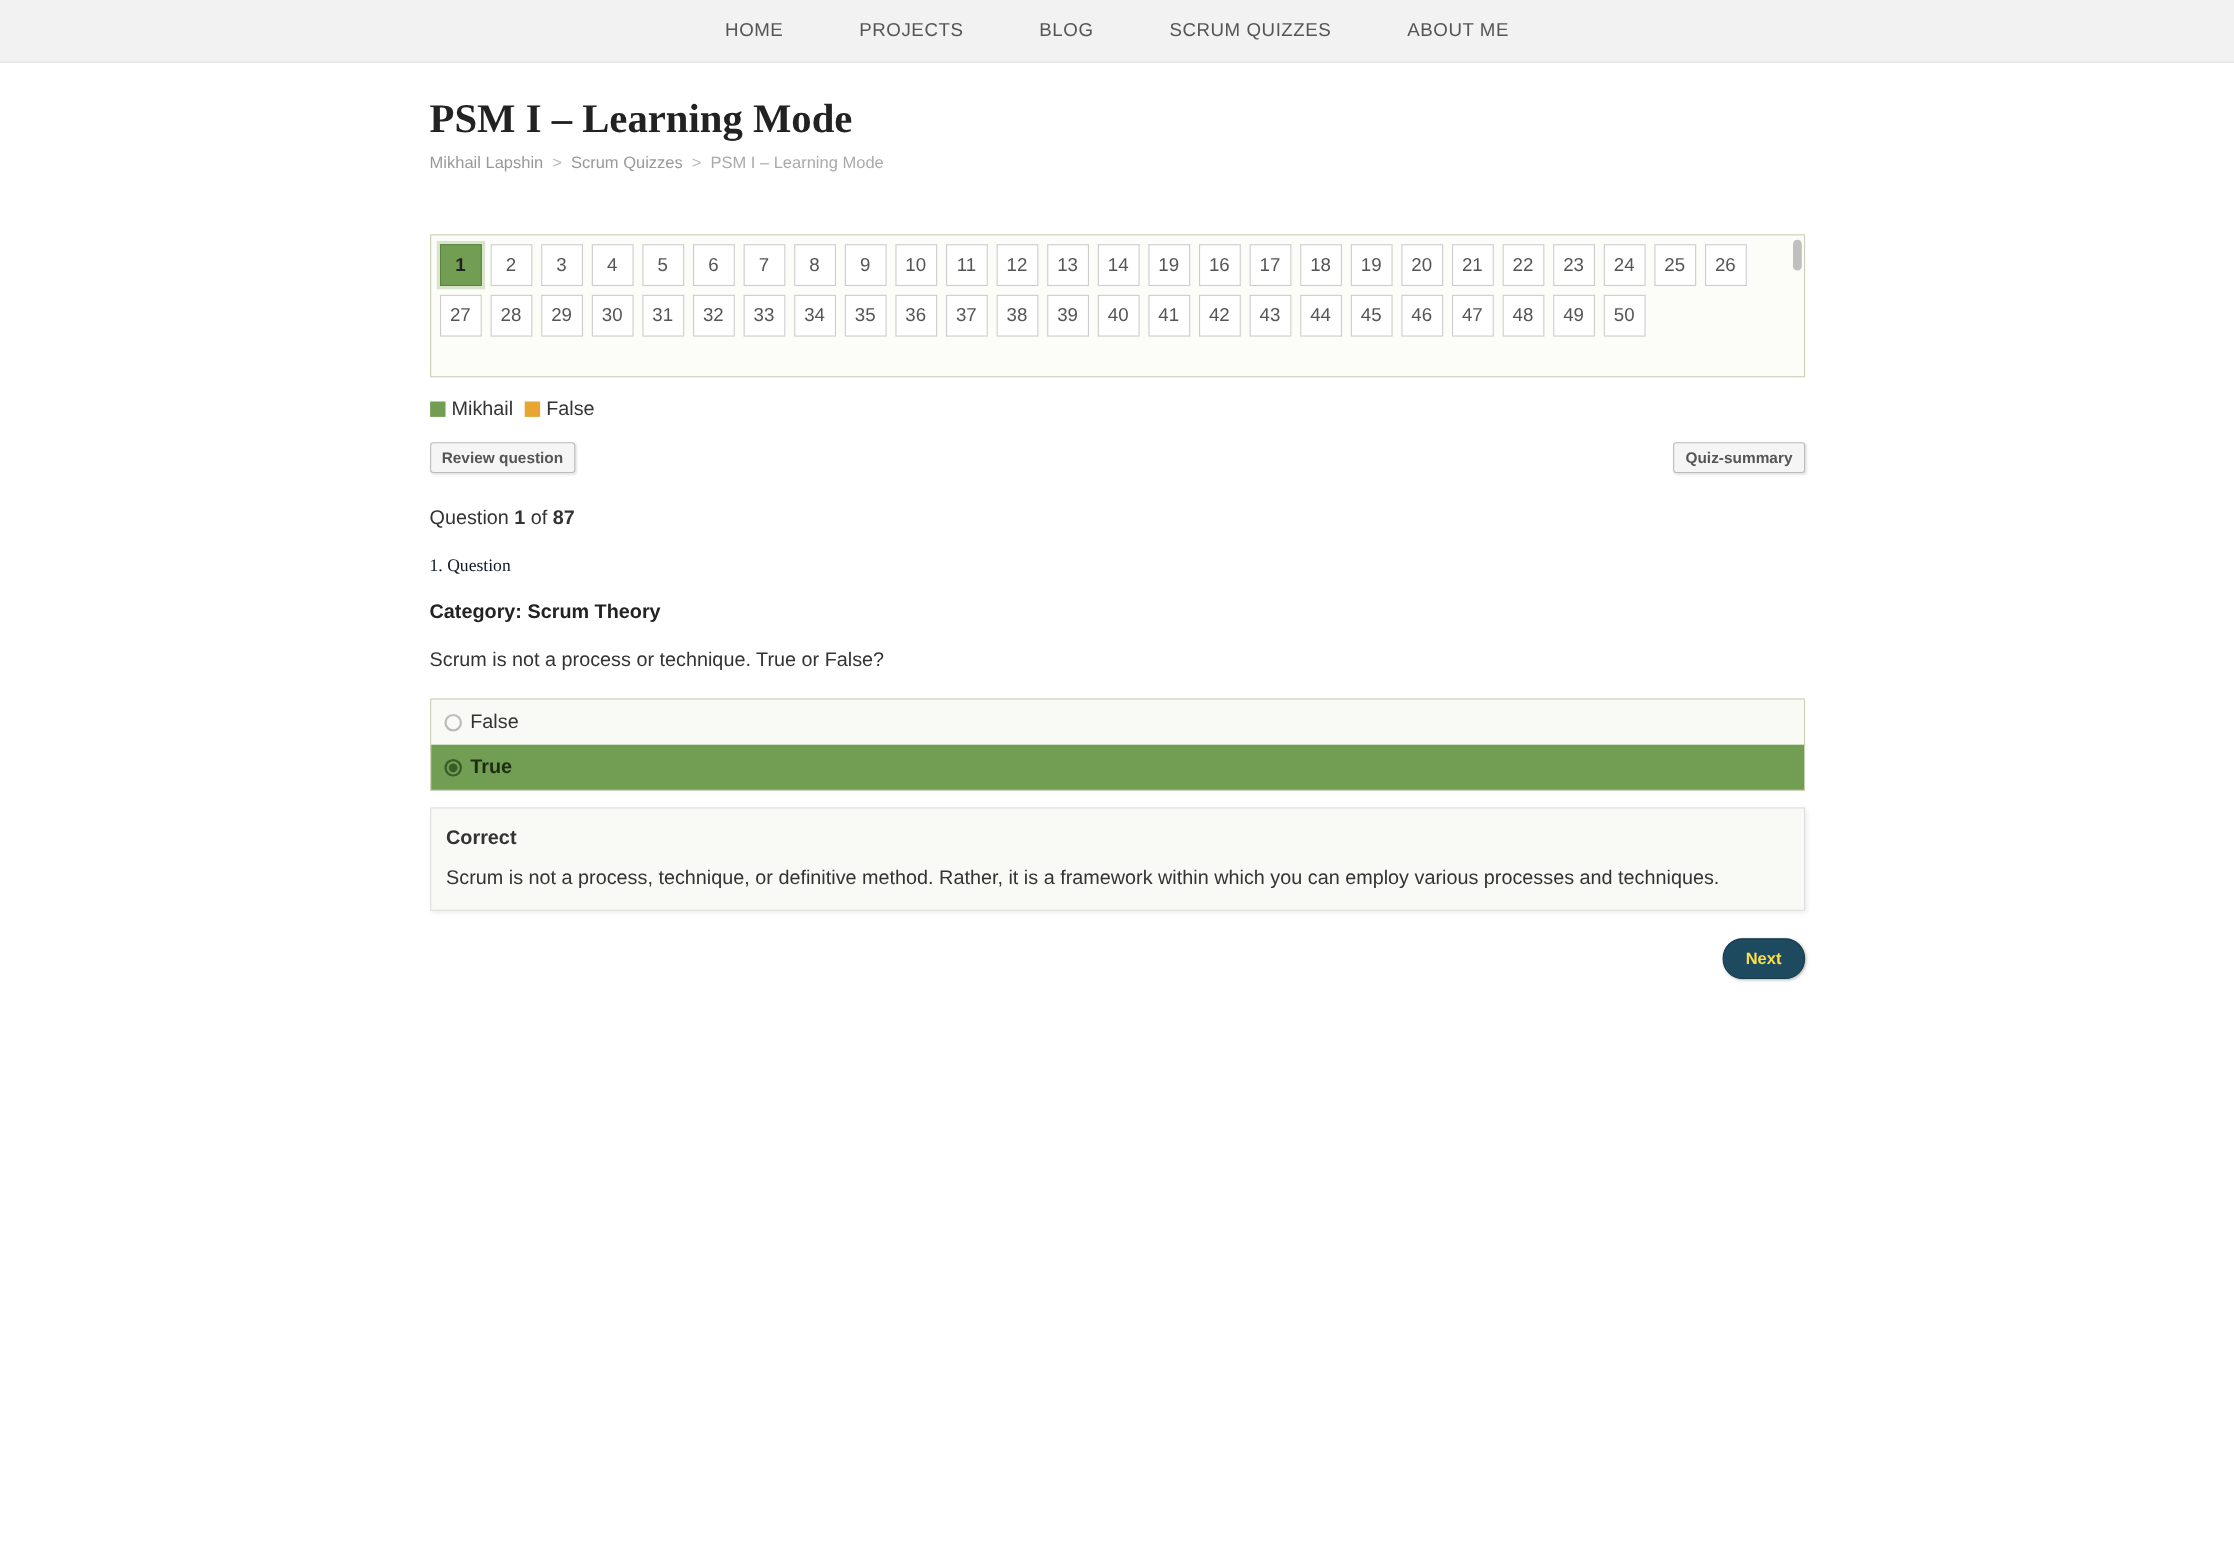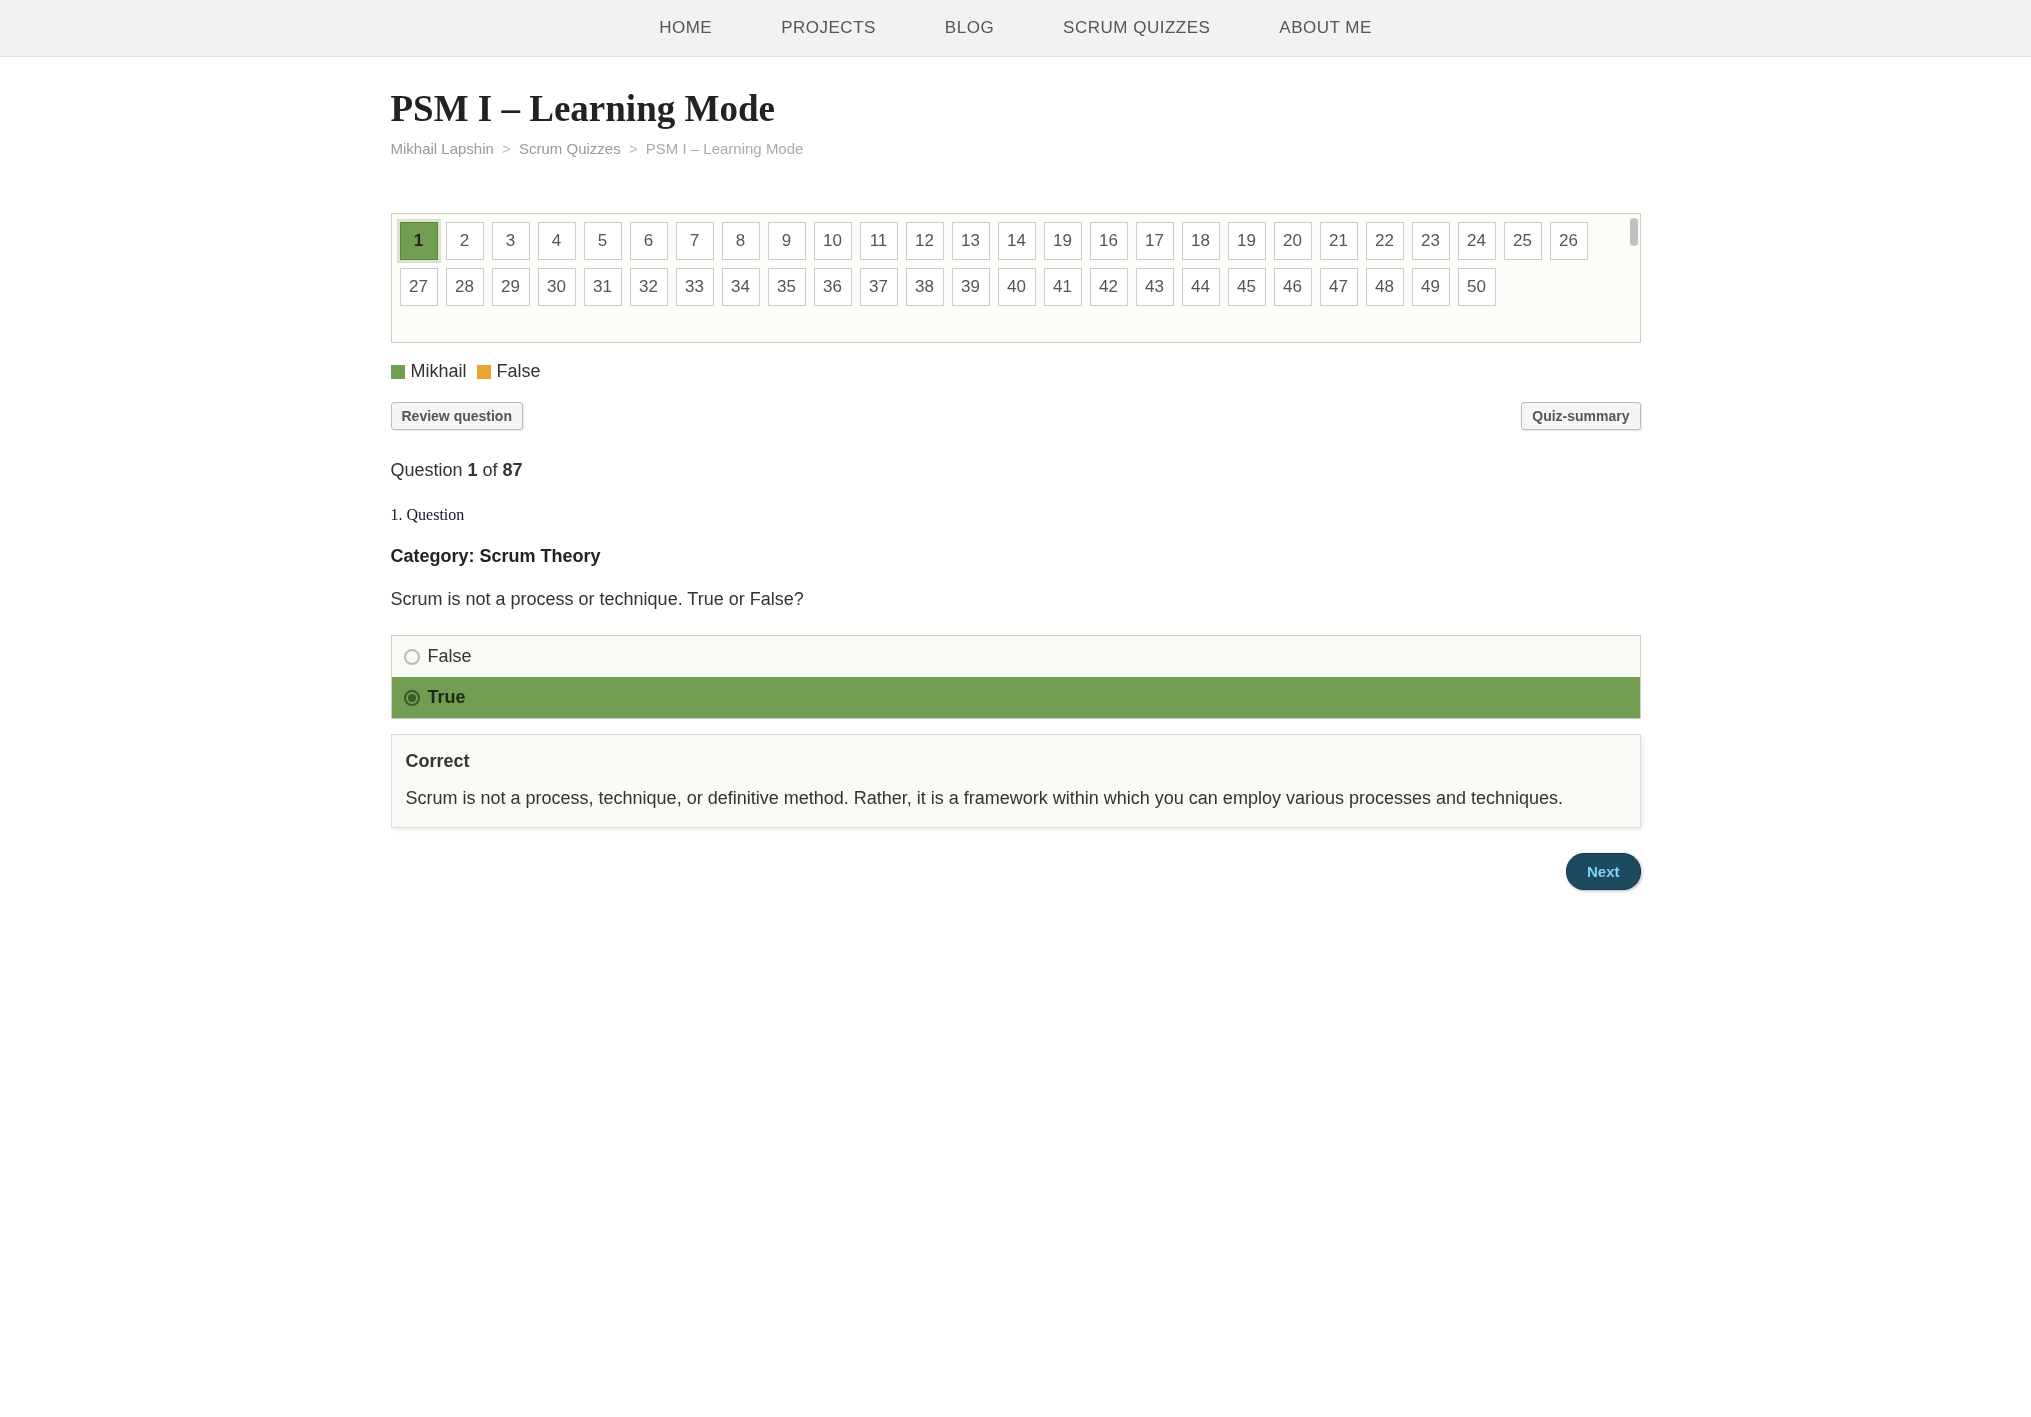--- a/index.html
+++ b/index.html
@@ -44,21 +44,21 @@
     .answer-row.selected { background: #719e53; color: #1e2a15; font-weight: bold; }
     .radio { width: 16px; height: 16px; border: 2px solid #bbb; border-radius: 50%; display: inline-flex; align-items: center; justify-content: center; flex-shrink: 0; }
     .radio.checked { border-color: #3a5a28; }
     .radio.checked::after { content: ''; width: 8px; height: 8px; background: #3a5a28; border-radius: 50%; }
     
     .feedback { border: 1px solid #ddd; background: #f9faf5; padding: 16px 14px; box-shadow: 2px 2px 4px rgba(0,0,0,0.08); margin-bottom: 25px; }
     .feedback-title { font-size: 18px; font-weight: bold; margin-bottom: 14px; }
     .feedback-text { font-size: 18px; color: #333; line-height: 1.4; }
     
     .next-row { display: flex; justify-content: flex-end; }
-    .next-btn { background: #1d4a5f; color: #7dd3fc; font-weight: bold; font-size: 15px; border: 1px solid #163a4a; border-radius: 18px; padding: 9px 20px; cursor: pointer; box-shadow: 1px 1px 3px rgba(0,0,0,0.3); }
+    .next-btn { background: #1d4a5f; color: #fde047; font-weight: bold; font-size: 15px; border: 1px solid #163a4a; border-radius: 18px; padding: 9px 20px; cursor: pointer; box-shadow: 1px 1px 3px rgba(0,0,0,0.3); }
   </style>
 </head>
 <body>
 
 <nav class="top-nav">
   <div class="nav-container" id="nav-container">
       <a class="nav-item">HOME</a>
       <a class="nav-item">PROJECTS</a>
       <a class="nav-item">BLOG</a>
       <a class="nav-item">SCRUM QUIZZES</a>

